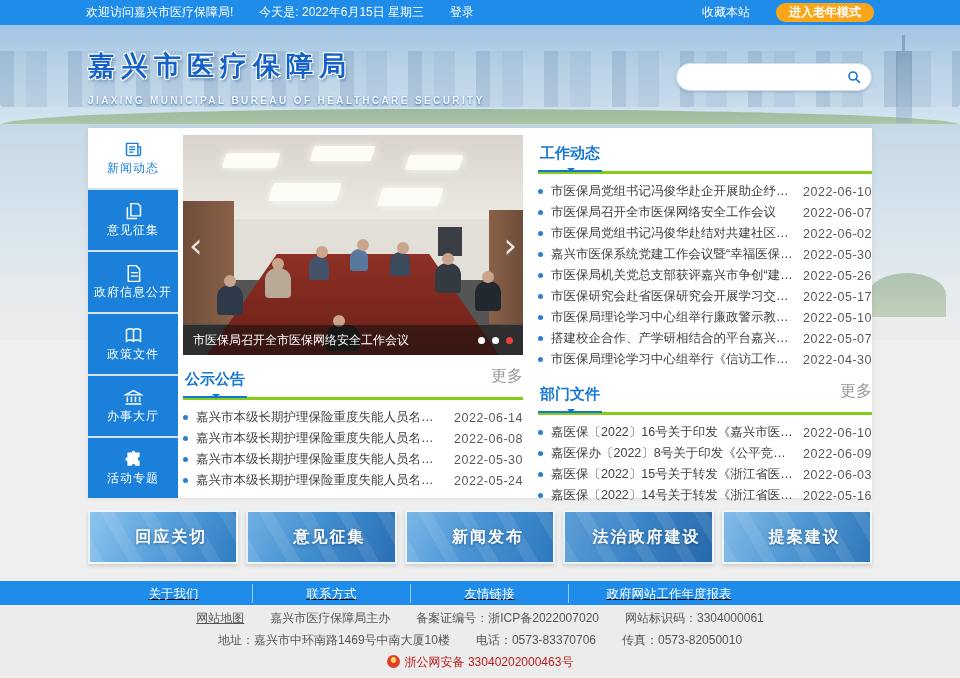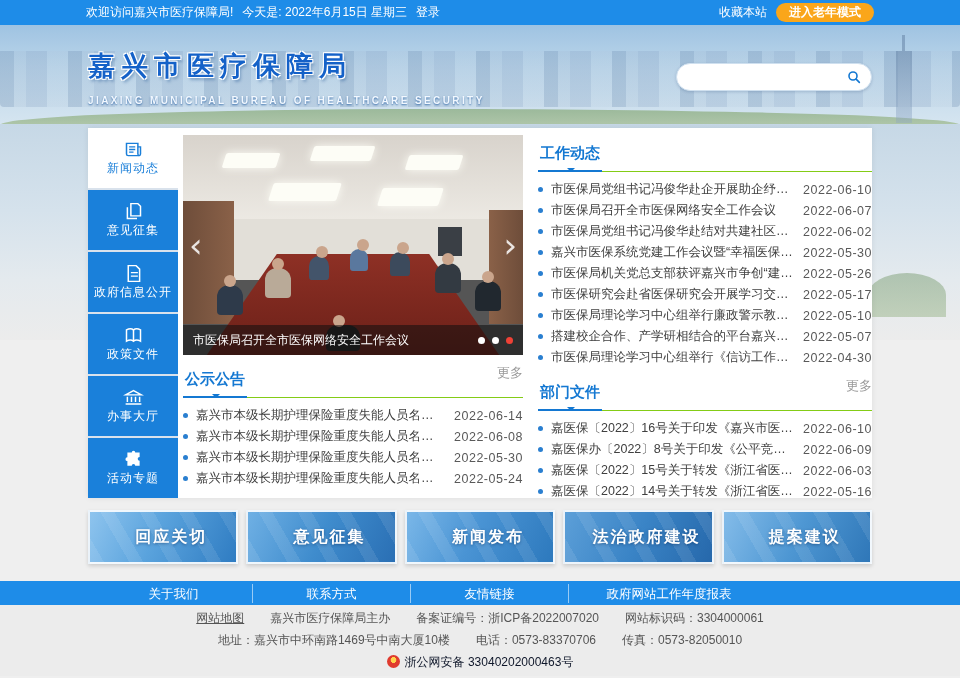--- a/index.html
+++ b/index.html
@@ -3,21 +3,21 @@
 <meta charset="utf-8">
 <style>
   * { margin:0; padding:0; box-sizing:border-box; }
   html,body { width:960px; height:678px; overflow:hidden; background:#efefef;
     font-family:"Liberation Sans","DejaVu Sans",sans-serif; }
   body { position:relative; }
 
   
   .topbar { position:relative; z-index:5; height:25px; background:#1e8ce8; display:flex;
     align-items:center; justify-content:space-between; padding:0 86px; color:#fff; font-size:12px; }
-  .topbar .left, .topbar .right { display:flex; align-items:center; gap:9px; }
+  .topbar .left, .topbar .right { display:flex; align-items:center; gap:26px; }
   .topbar a { color:#fff; text-decoration:none; cursor:pointer; }
   .elder-btn { background:#faa61a; color:#fff; font-weight:bold; font-size:12px;
     border:none; border-radius:10px; padding:2px 13px; cursor:pointer; line-height:15px; }
 
   
   .photo-bg { position:absolute; top:25px; left:0; width:960px; height:315px; z-index:0;
     background:linear-gradient(180deg,#9fc3e2 0%,#bcd6ea 14%,#d9e7f1 34%,#d2e0ea 55%,#dde7ee 78%,#ececec 100%); }
   .bg-skyline { position:absolute; left:0; right:0; top:26px; height:56px; opacity:.75;
     background:repeating-linear-gradient(90deg, rgba(118,148,182,.45) 0 14px, rgba(160,182,206,.28) 14px 26px,
       rgba(138,164,196,.40) 26px 47px, rgba(176,196,216,.22) 47px 68px);
@@ -86,26 +86,26 @@
     text-overflow:ellipsis; cursor:pointer; }
   .dots { display:flex; gap:7px; margin-left:8px; }
   .dot { width:7px; height:7px; border-radius:50%; background:#fff; cursor:pointer; }
   .dot.active { background:#ef4136; }
   .arrow { position:absolute; top:50%; transform:translateY(-50%); z-index:3; color:rgba(255,255,255,.85);
     font-size:34px; line-height:30px; background:none; border:none; cursor:pointer; padding:0 4px;
     font-family:"DejaVu Sans",sans-serif; }
   .arrow.prev { left:2px; } .arrow.next { right:2px; }
 
   
-  .section-head { display:flex; align-items:flex-start; border-bottom:1px solid #84cc16; position:relative; }
+  .section-head { display:flex; align-items:center; border-bottom:3px solid #84cc16; position:relative; }
   .section-title { color:#1478d2; font-size:15px; font-weight:bold; padding:6px 2px 7px;
     border-bottom:2px solid #1478d2; margin-bottom:-1px; position:relative; cursor:default; }
   .section-title::after { content:""; position:absolute; left:45%; bottom:-6px;
     border:4px solid transparent; border-top-color:#1478d2; }
-  .section-more { margin-left:auto; color:#999; font-size:13px; padding-bottom:8px; text-decoration:none; cursor:pointer; }
+  .section-more { margin-left:auto; color:#999; font-size:16px; padding-bottom:8px; text-decoration:none; cursor:pointer; }
   .news-list { margin-top:7px; }
   .row { height:21px; display:flex; align-items:center; font-size:12.5px; }
   .row .bullet { width:5px; height:5px; border-radius:50%; background:#2a7fd0; margin-right:8px; flex:none; }
   .row .t { flex:1; color:#404040; white-space:nowrap; overflow:hidden; text-overflow:ellipsis; cursor:pointer; }
   .row .d { color:#595959; margin-left:10px; flex:none; letter-spacing:.5px; }
   .mt { margin-top:9px; }
 
   
   .quick-links { position:relative; z-index:2; width:784px; margin:12px 0 0 88px; display:flex; gap:8px; }
   .qlink { flex:1; height:54px; border:2px solid rgba(255,255,255,.9); box-shadow:0 2px 4px rgba(0,0,0,.15);
@@ -115,33 +115,33 @@
   .qlink span { position:relative; z-index:1; color:#fff; font-size:16px; font-weight:bold;
     letter-spacing:2px; text-shadow:0 1px 3px rgba(0,40,90,.5); }
   .q1 { background:linear-gradient(115deg,#8ec4ee,#5aa3dd 45%,#2f7cc2); }
   .q2 { background:linear-gradient(115deg,#6fb0e4,#3f8ccd 50%,#2a6fb4); }
   .q3 { background:linear-gradient(115deg,#7ab7e8,#4a94d4 45%,#2d79bd); }
   .q4 { background:linear-gradient(115deg,#5c9fd8,#3a84c6 50%,#2668ab); }
   .q5 { background:linear-gradient(115deg,#84bce9,#4e97d3 50%,#2f77b8); }
 
   
   .footer-nav { margin-top:17px; height:24px; background:#1e8ce8; display:flex; align-items:center;
-    padding-left:95px; }
+    padding-left:95px;text-decoration:underline; }
   .footer-nav ul { list-style:none; display:flex; }
   .footer-nav li { width:158px; text-align:center; border-right:1px solid rgba(255,255,255,.55); }
   .footer-nav li:last-child { border-right:none; width:200px; }
   .footer-nav li a { color:#fff; font-size:12.5px; text-decoration:none; cursor:pointer; }
   .footer-info { height:71px; background:#ececec; color:#555; font-size:12px;
     display:flex; flex-direction:column; align-items:center; justify-content:center; gap:5px; }
   .finfo-line { display:flex; gap:26px; align-items:center; }
   .finfo-line .seg { white-space:nowrap; }
   .sitemap-link { cursor:pointer;text-decoration:underline; }
   .emblem { display:inline-block; width:13px; height:13px; border-radius:50%; vertical-align:-2px;
     background:radial-gradient(circle at 50% 38%, #ffd34d 0 27%, #e03b2e 30% 100%); margin-right:5px; }
-  .beian-link { cursor:pointer; color:#0f172a; text-decoration:none; }
+  .beian-link { cursor:pointer; color:#b91c1c; text-decoration:none; }
 </style>
 </head>
 <body>
 
 <div class="topbar">
   <div class="left">
     <span>欢迎访问嘉兴市医疗保障局!</span>
     <span>今天是: 2022年6月15日 星期三</span>
     <a>登录</a>
   </div>

